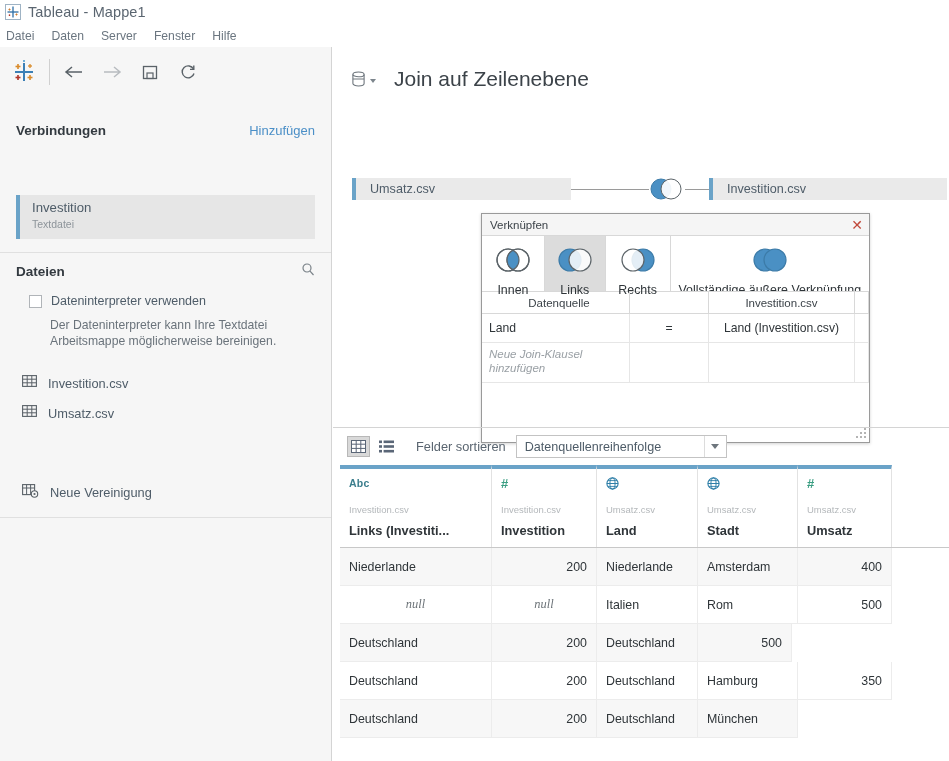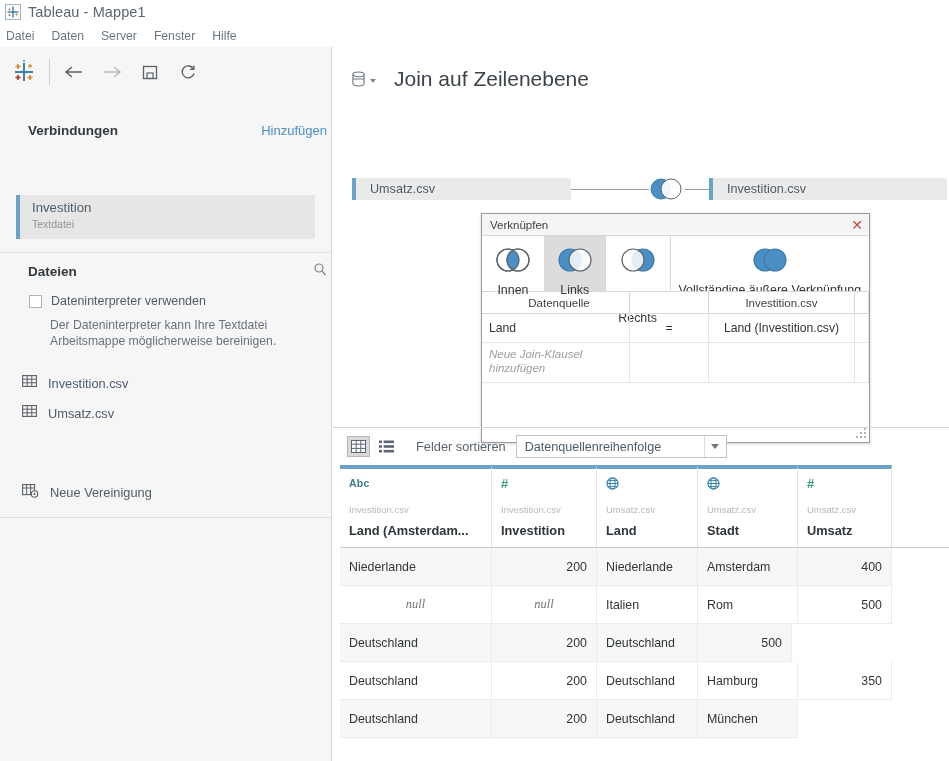--- a/index.html
+++ b/index.html
@@ -37,21 +37,21 @@
   }
   .tb-logo { width: 26px; height: 26px; margin-left: 11px; position: relative; }
   .tb-sep { width: 1px; height: 26px; background: #d0d0d0; margin-left: 12px; margin-right: 5px; }
   .tb-btn {
     width: 38px; height: 34px; display: flex; align-items: center; justify-content: center;
     cursor: pointer;
   }
   .tb-btn svg { display: block; }
 
   .panel-head {
-    position: absolute; left: 12px; width: 331px; height: 34px;
+    position: absolute; left: 0; width: 331px; height: 34px;
     display: flex; align-items: center; padding: 0 16px;
   }
   .panel-head .h-title { font-size: 13.5px; font-weight: bold; color: #333a40; }
   .panel-head .h-action { margin-left: auto; font-size: 13px; color: #4b8fc7; cursor: pointer; }
   .panel-head .h-search { margin-left: auto; cursor: pointer; }
 
   .conn-item {
     position: absolute; left: 16px; top: 148px; width: 299px; height: 44px;
     background: #e6e6e6; border-left: 4px solid #6aa3c8; padding: 5px 0 0 12px;
   }
@@ -111,21 +111,21 @@
 
   .jd-types { display: flex; height: 56px; border-bottom: 1px solid #d8d8d8; }
   .jd-type {
     display: flex; flex-direction: column; align-items: center; justify-content: flex-start;
     border-right: 1px solid #d8d8d8; cursor: pointer; padding-top: 4px; background: #fff;
   }
   .jd-type.selected { background: #dcdcdc; }
   .jd-type span { font-size: 12.4px; color: #2f3539; margin-top: 7px; white-space: nowrap; }
   .jd-type.t-inner { width: 63px; }
   .jd-type.t-left { width: 61px; }
-  .jd-type.t-right { width: 65px; gap: 28px; }
+  .jd-type.t-right { width: 65px; }
   .jd-type.t-full { width: 199px; border-right: none; overflow: hidden; }
 
   .jd-table { width: 100%; }
   .jd-tr { display: flex; }
   .jd-th {
     height: 22px; display: flex; align-items: center; justify-content: center;
     font-size: 11.5px; color: #3c4349; border-bottom: 1px solid #d8d8d8; border-right: 1px solid #d8d8d8;
   }
   .jd-td {
     height: 29px; display: flex; align-items: center;
@@ -508,21 +508,21 @@
       </span>
     </div>
 
     <div class="data-grid">
       <div class="dg-headrow">
         <div class="dg-col-head w1">
           <div class="dg-type-icon">
               <span class="abc">Abc</span>
             </div>
           <div class="dg-src">Investition.csv</div>
-          <div class="dg-name">Land (Amsterdam...</div>
+          <div class="dg-name">Links (Investiti...</div>
         </div>
         <div class="dg-col-head w2">
           <div class="dg-type-icon">
               <span class="hash">#</span>
             </div>
           <div class="dg-src">Investition.csv</div>
           <div class="dg-name">Investition</div>
         </div>
         <div class="dg-col-head w3">
           <div class="dg-type-icon">

